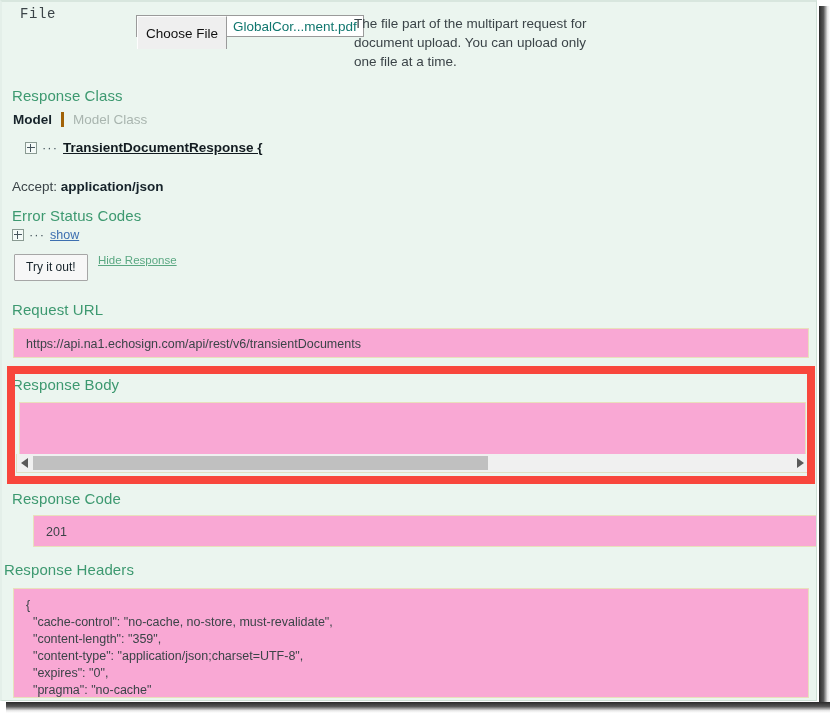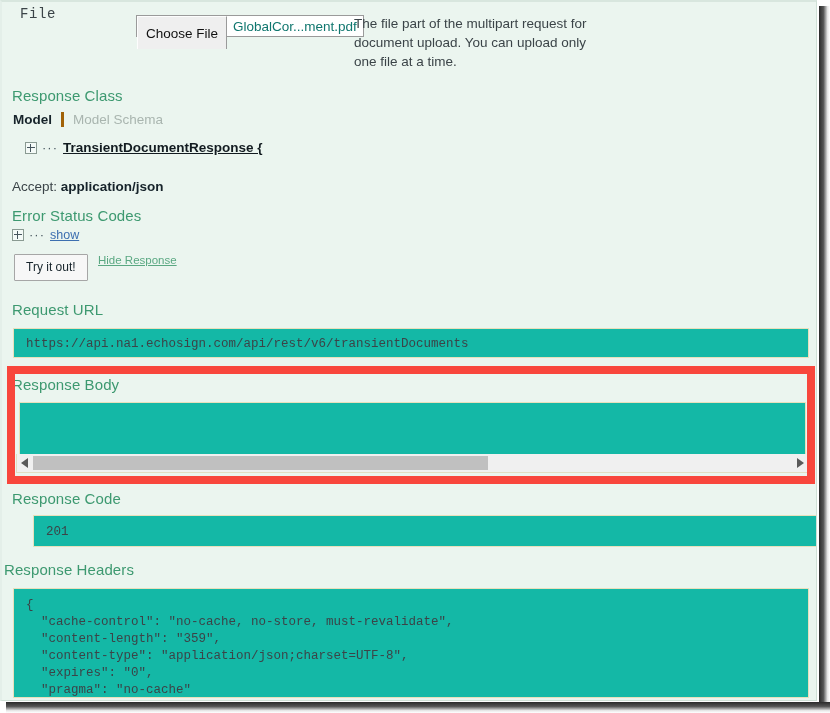--- a/index.html
+++ b/index.html
@@ -225,24 +225,24 @@
   }
   #hide-response-link {
     position: absolute;
     left: 96px; top: 252px;
     font-size: 11.5px;
     color: #5aa882;
     text-decoration: underline;
     cursor: pointer;
   }
   .code-box {
-    background: #14b8a6;
+    background: #f9a8d4;
     border: 1px solid #e8e0bc;
     box-sizing: border-box;
-    font-family: Liberation Mono, monospace;
+    font-family: Liberation Sans, sans-serif;
     font-size: 12.5px;
     color: #3b4448;
     line-height: 17px;
     overflow: hidden;
     white-space: pre;
   }
 
   #request-url-title { position: absolute; left: 10px; top: 299px; }
   #request-url-box {
     position: absolute;
@@ -348,21 +348,21 @@
         <div id="chosen-file-name">GlobalCor...ment.pdf</div>
       </div>
 
       <div id="file-desc" class="body-text">The file part of the multipart request for document upload. You can upload only one file at a time.</div>
     </div>
 
     <div id="response-class-title" class="section-title">Response Class</div>
 
     <div id="model-tabs">
       <div id="tab-model">Model</div>
-      <div id="tab-model-schema">Model Schema</div>
+      <div id="tab-model-schema">Model Class</div>
     </div>
 
     <div id="model-tree-row">
       <span class="expander-box"></span>
       <span class="tree-dots">···</span>
       <span id="model-name-link">TransientDocumentResponse {</span>
     </div>
 
     <div id="accept-line">
       <span>Accept:</span>

